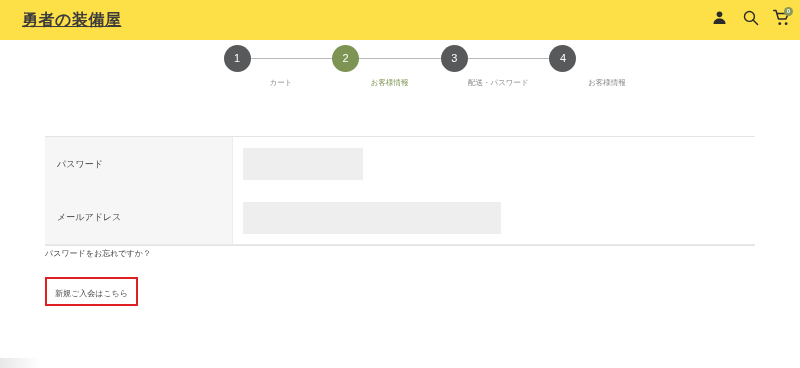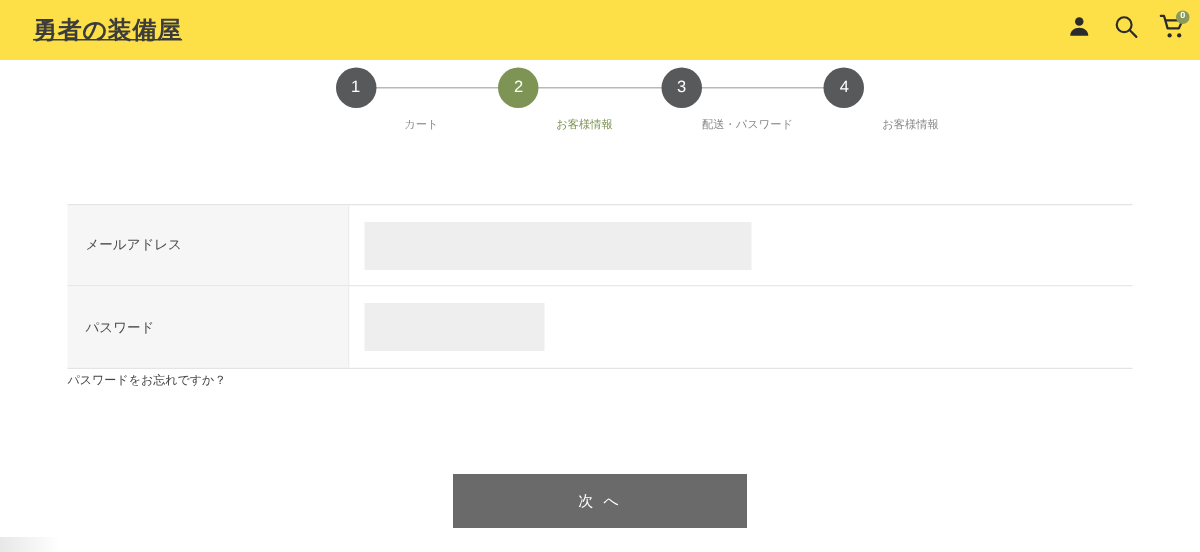--- a/index.html
+++ b/index.html
@@ -202,34 +202,36 @@
         <div class="step-label">配送・パスワード</div>
       </div>
       <div class="step">
         <div class="step-circle">4</div>
         <div class="step-label">お客様情報</div>
       </div>
     </div>
   </div>
 
   <div class="form-table">
+    <div class="form-row last">
+      <div class="form-label">パスワード</div>
+      <div class="form-field">
+        <input class="field-box field-password" type="password" placeholder="" style="">
+      </div>
+    </div>
     <div class="form-row">
       <div class="form-label">メールアドレス</div>
       <div class="form-field">
         <input class="field-box field-email" type="text" placeholder="" style="">
       </div>
     </div>
-    <div class="form-row last">
-      <div class="form-label">パスワード</div>
-      <div class="form-field">
-        <input class="field-box field-password" type="password" placeholder="" style="">
-      </div>
-    </div>
   </div>
 
   <div class="links">
     <a class="link-forgot" href="#">パスワードをお忘れですか？</a>
-  </div>
-
-  <button class="submit-btn">次 へ</button>
+    <span class="link-signup-wrap">
+      <a class="link-signup" href="#">新規ご入会はこちら</a>
+    </span>
+  </div>
+
 
   <div class="page-edge"></div>
 </div>
 
 </body></html>

